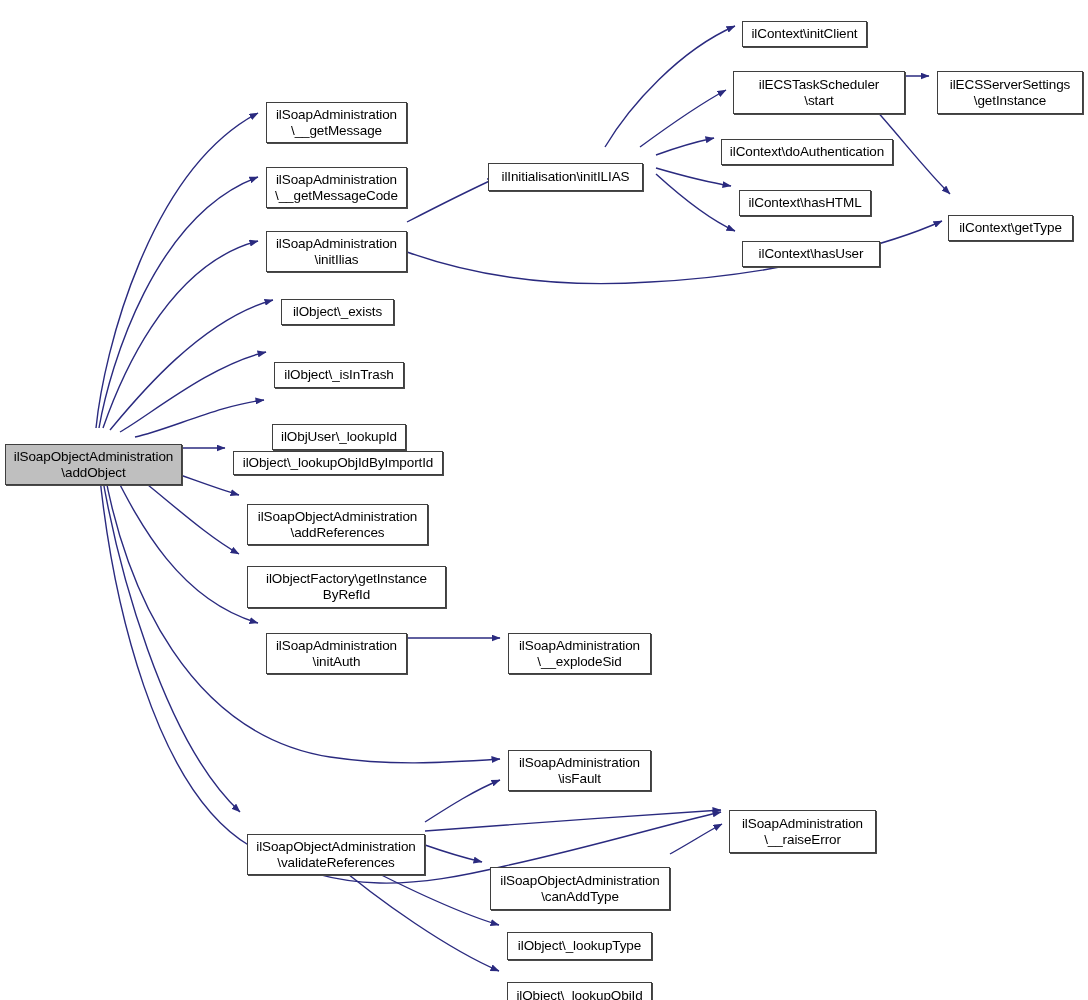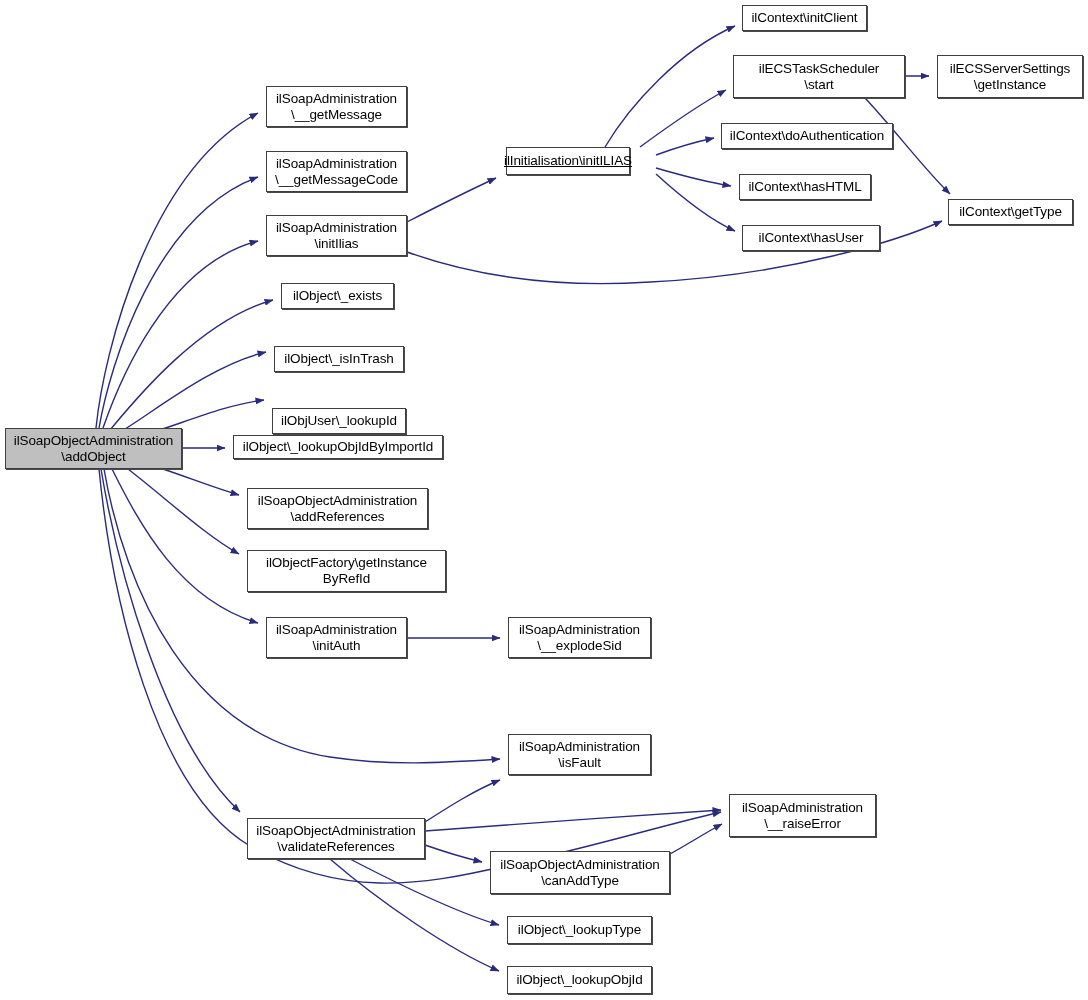--- a/index.html
+++ b/index.html
@@ -37,20 +37,21 @@
     display: flex;
     align-items: center;
     justify-content: center;
     text-align: center;
     font-family: "Liberation Sans", sans-serif;
     font-size: 13.5px;
     line-height: 1.18;
     white-space: pre-line;
     letter-spacing: -0.1px;
     box-shadow: 1px 1px 0 0 #4a4a4a;
+    margin-top: 16px;
   }
   .node-box.highlight {
     background: #bfbfbf;
   }
   .node-label {
     display: block;
     padding: 0 3px;
     white-space: pre-line;
   }
 </style>
@@ -112,21 +113,21 @@
       <div class="node-box" style="left: 272px; top: 408px; width: 134px; height: 26px;"><span class="node-label">ilObjUser\_lookupId</span></div>
       <div class="node-box" style="left: 233px; top: 435px; width: 210px; height: 24px;"><span class="node-label">ilObject\_lookupObjIdByImportId</span></div>
       <div class="node-box" style="left: 247px; top: 488px; width: 181px; height: 41px;"><span class="node-label">ilSoapObjectAdministration
 \addReferences</span></div>
       <div class="node-box" style="left: 247px; top: 550px; width: 199px; height: 42px;"><span class="node-label">ilObjectFactory\getInstance
 ByRefId</span></div>
       <div class="node-box" style="left: 266px; top: 617px; width: 141px; height: 41px;"><span class="node-label">ilSoapAdministration
 \initAuth</span></div>
       <div class="node-box" style="left: 508px; top: 617px; width: 143px; height: 41px;"><span class="node-label">ilSoapAdministration
 \__explodeSid</span></div>
-      <div class="node-box" style="left: 506px; top: 147px; width: 124px; height: 28px; text-decoration: underline;"><span class="node-label">ilInitialisation\initILIAS</span></div>
+      <div class="node-box" style="left: 488px; top: 147px; width: 155px; height: 28px;"><span class="node-label">ilInitialisation\initILIAS</span></div>
       <div class="node-box" style="left: 742px; top: 5px; width: 125px; height: 26px;"><span class="node-label">ilContext\initClient</span></div>
       <div class="node-box" style="left: 733px; top: 55px; width: 172px; height: 43px;"><span class="node-label">ilECSTaskScheduler
 \start</span></div>
       <div class="node-box" style="left: 937px; top: 55px; width: 146px; height: 43px;"><span class="node-label">ilECSServerSettings
 \getInstance</span></div>
       <div class="node-box" style="left: 721px; top: 123px; width: 172px; height: 26px;"><span class="node-label">ilContext\doAuthentication</span></div>
       <div class="node-box" style="left: 739px; top: 174px; width: 132px; height: 26px;"><span class="node-label">ilContext\hasHTML</span></div>
       <div class="node-box" style="left: 742px; top: 225px; width: 138px; height: 26px;"><span class="node-label">ilContext\hasUser</span></div>
       <div class="node-box" style="left: 948px; top: 199px; width: 125px; height: 26px;"><span class="node-label">ilContext\getType</span></div>
       <div class="node-box" style="left: 508px; top: 734px; width: 143px; height: 41px;"><span class="node-label">ilSoapAdministration

